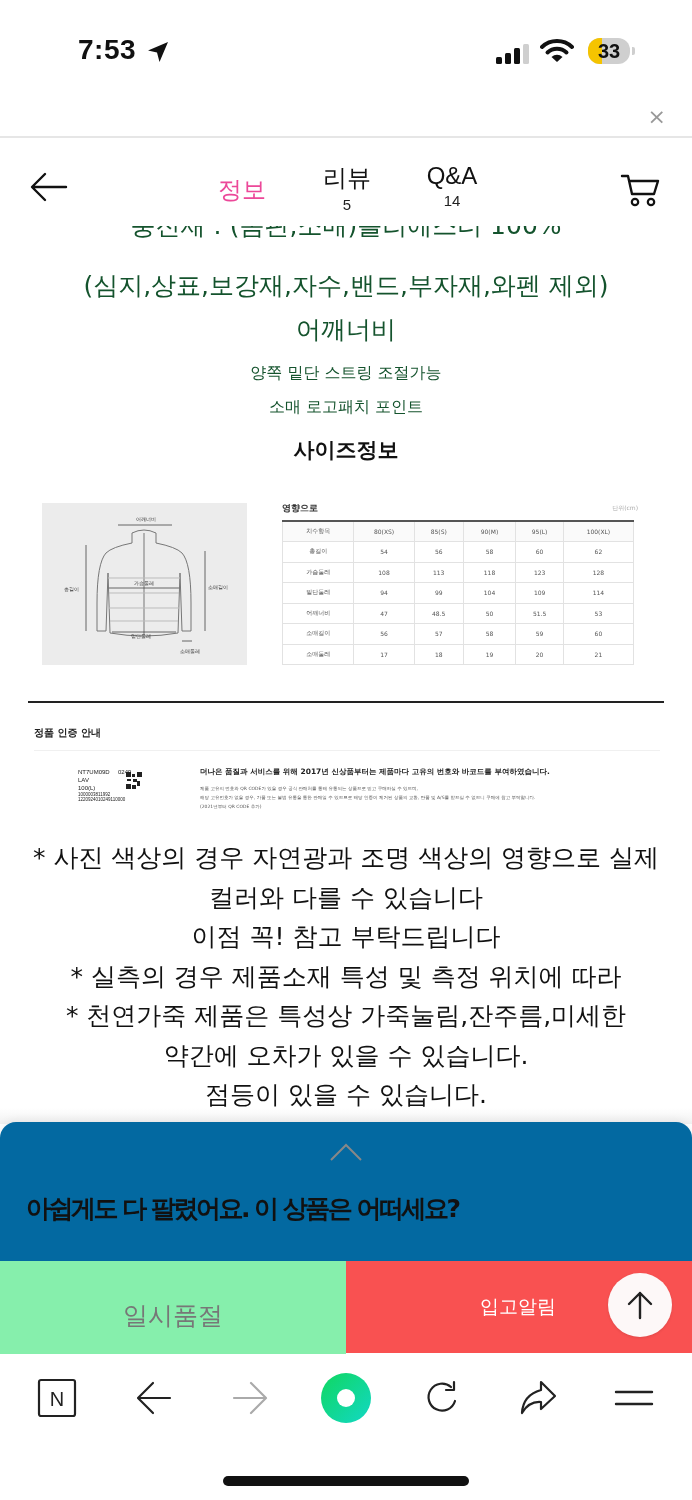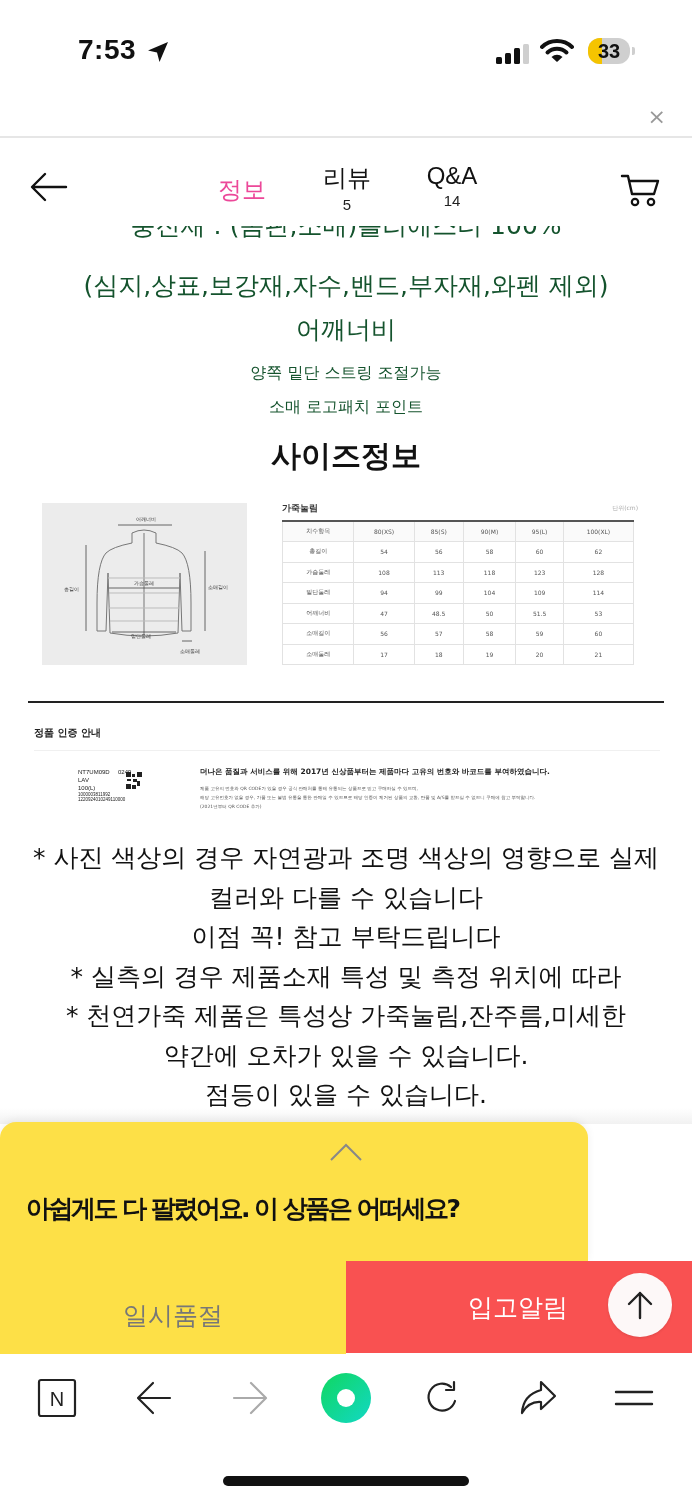--- a/index.html
+++ b/index.html
@@ -52,25 +52,25 @@
     .auth-label .sm { font-size: 4.5px; line-height: 5px; }
     .qr { position: absolute; top: 772px; left: 126px; width: 16px; height: 18px; }
     .auth-head { position: absolute; top: 767px; left: 200px; font-size: 7.5px; font-weight: bold; color: #222; white-space: nowrap; }
     .auth-body { position: absolute; top: 784px; left: 200px; font-size: 4.5px; color: #555; line-height: 9px; white-space: nowrap; }
 
     .notes { position: absolute; top: 838px; left: 0; width: 692px; text-align: center; }
     .note-line { font-size: 25px; line-height: 39.5px; color: #111; white-space: nowrap; }
 
     
     .sheet-shadow { position: absolute; top: 1108px; left: 0; width: 692px; height: 16px; background: linear-gradient(#ffffff00, #f1f1f1); }
-    .sheet { position: absolute; top: 1122px; left: 0; width: 588px; height: 140px; background: #fde047; border-radius: 16px 16px 0 0; box-shadow: 0 -2px 8px rgba(0,0,0,0.06); }
+    .sheet { position: absolute; top: 1122px; left: 0; width: 692px; height: 140px; background: #0369a1; border-radius: 16px 16px 0 0; box-shadow: 0 -2px 8px rgba(0,0,0,0.06); }
     .sheet-handle { position: absolute; left: 329px; top: 20px; width: 34px; height: 20px; }
     .sheet-title { position: absolute; left: 26px; top: 70px; font-size: 25px; font-weight: bold; letter-spacing: -2.5px; color: #111; white-space: nowrap; }
-    .btn-soldout { position: absolute; top: 1261px; left: 0; width: 346px; height: 108px; background: #fde047; color: #777; font-size: 25px; display: flex; align-items: center; justify-content: center; }
-    .btn-notify { position: absolute; top: 1261px; left: 346px; width: 346px; height: 92px; background: #f95151; color: #fff; font-size: 25px; display: flex; align-items: center; justify-content: center; }
+    .btn-soldout { position: absolute; top: 1261px; left: 0; width: 346px; height: 108px; background: #86efac; color: #777; font-size: 25px; display: flex; align-items: center; justify-content: center; }
+    .btn-notify { position: absolute; top: 1261px; left: 346px; width: 346px; height: 92px; background: #f95151; color: #fff; font-size: 19px; display: flex; align-items: center; justify-content: center; }
     .btn-notify span { margin-right: 2px; }
     .scroll-top { position: absolute; top: 1273px; left: 608px; width: 64px; height: 64px; border-radius: 50%; background: #fdf8f8; display: flex; align-items: center; justify-content: center; box-shadow: 0 1px 3px rgba(0,0,0,0.1); }
 
     
     .toolbar { position: absolute; top: 1354px; left: 0; width: 692px; height: 90px; background: #fff; }
     .tb-btn { position: absolute; top: 22px; width: 44px; height: 44px; display: flex; align-items: center; justify-content: center; }
     .home-indicator { position: absolute; top: 1476px; left: 223px; width: 246px; height: 10px; border-radius: 5px; background: #111; }
   </style>
 </head>
 <body>
@@ -129,21 +129,21 @@
     <div class="line" style="position:relative; top:-18px;">충전재 : (몸판,소매)폴리에스터 100%</div>
   </div>
   <div style="position:absolute; top:38px; left:0; width:692px; text-align:center;">
     <div class="line">(심지,상표,보강재,자수,밴드,부자재,와펜 제외)</div>
     <div class="line">어깨너비</div>
   </div>
   <div style="position:absolute; top:130px; left:0; width:692px; text-align:center;">
     <div class="bold-line">양쪽 밑단 스트링 조절가능</div>
     <div class="bold-line">소매 로고패치 포인트</div>
   </div>
-  <div style="position:absolute; top:210px; left:0; width:692px; text-align:center; font-weight:bold; font-size:30px;">사이즈정보</div>
+  <div style="position:absolute; top:210px; left:0; width:692px; text-align:center; font-weight:bold; font-size:21px;">사이즈정보</div>
 </div>
 
 <div class="size-figure">
   <svg width="205" height="162" viewBox="0 0 205 162">
     <g stroke="#777" stroke-width="1" fill="none">
       <path d="M90 40 L90 30 Q102 24 114 30 L114 40"></path>
       <path d="M90 40 Q70 44 64 50 Q55 60 55 100 L55 128 L64 128 L66 70"></path>
       <path d="M114 40 Q134 44 140 50 Q149 60 149 100 L149 128 L140 128 L138 70"></path>
       <path d="M66 70 L68 130 Q102 136 136 130 L138 70"></path>
       <path d="M102 30 L102 132"></path>
@@ -162,21 +162,21 @@
       <text x="92" y="82">가슴둘레</text>
       <text x="22" y="88">총길이</text>
       <text x="166" y="86">소매길이</text>
       <text x="89" y="135">밑단둘레</text>
       <text x="138" y="150">소매둘레</text>
     </g>
   </svg>
 </div>
 
 <div class="size-table-wrap">
-  <span class="size-title">가죽눌림</span>
+  <span class="size-title">영향으로</span>
   <span class="size-unit">단위(cm)</span>
   <table class="size-table">
     <tbody>
         <tr>
       <th>치수항목</th>
       <th>80(XS)</th>
       <th>85(S)</th>
       <th>90(M)</th>
       <th>95(L)</th>
       <th>100(XL)</th>

